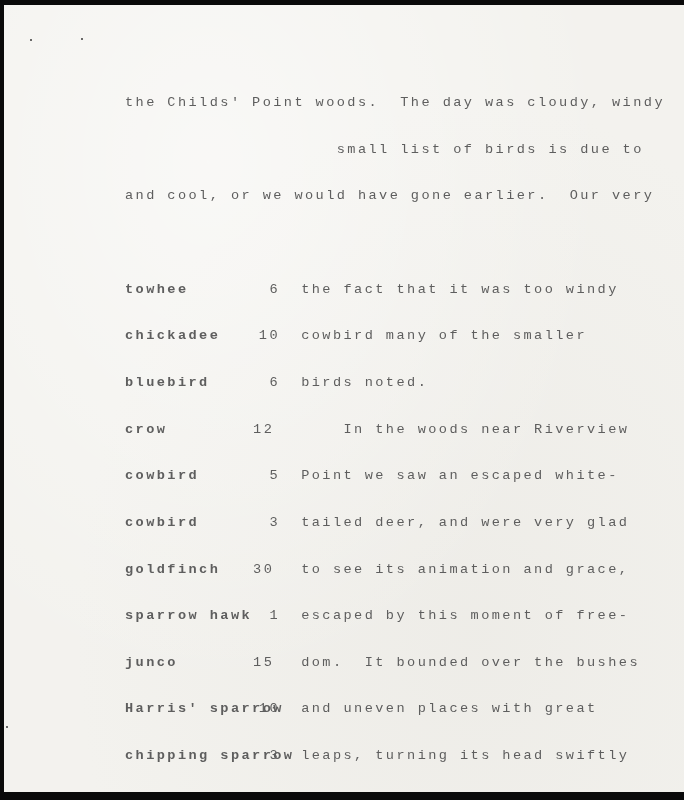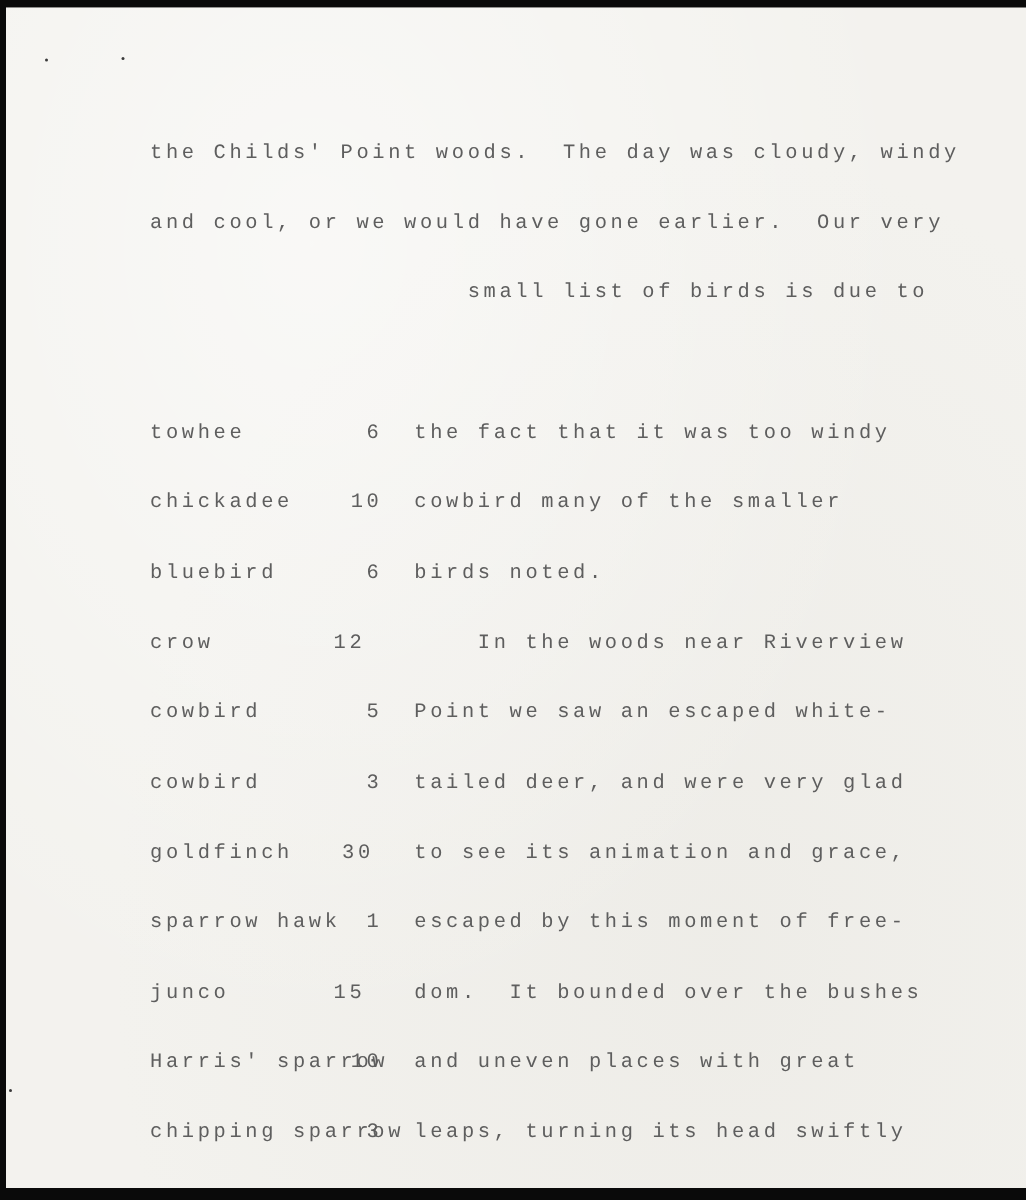--- a/index.html
+++ b/index.html
@@ -20,47 +20,47 @@
   .typescript {
     position: absolute;
     left: 96px; top: 59px;
     font-family: "Liberation Mono", "DejaVu Sans Mono", monospace;
     font-size: 13.6px;
     letter-spacing: 2.43px;
     line-height: 15.55px;
     color: #5e5e5e;
     white-space: pre;
   }
-  .line { display: block; height: 15.55px; }
-  .col-name { display: inline-block; width: 15ch; }
+  .line { display: block; height: 15.55px; margin-left: 25px; }
+  .col-name { display: inline-block; width: 15ch; font-weight: bold; }
   .col-count { display: inline-block; }
 </style>
 </head>
 <body>
 
 <div class="page">
   <span class="speck" style="left:26px; top:34px;"></span>
   <span class="speck" style="left:77px; top:33px;"></span>
   <span class="speck" style="left:2px; top:721px;"></span>
 
   <div class="typescript">
     <span class="line">the Childs' Point woods.  The day was cloudy, windy</span>
+    <span class="line">                    small list of birds is due to</span>
     <span class="line">and cool, or we would have gone earlier.  Our very</span>
-    <span class="line">                    small list of birds is due to</span>
 
     <div>
       <span class="line"><span class="col-name">towhee</span><span class="col-count" style="width:4ch;text-align:right;display:inline-block">6</span>  <span>the fact that it was too windy</span></span>
       <span class="line"><span class="col-name">chickadee</span><span class="col-count" style="width:4ch;text-align:right;display:inline-block">10</span>  <span>cowbird many of the smaller</span></span>
       <span class="line"><span class="col-name">bluebird</span><span class="col-count" style="width:4ch;text-align:right;display:inline-block">6</span>  <span>birds noted.</span></span>
-      <span class="line"><span class="col-name">crow</span><span class="col-count" style="width:4ch;text-align:left;display:inline-block">12</span>  <span>    In the woods near Riverview</span></span>
+      <span class="line"><span class="col-name">crow</span><span class="col-count" style="width:4ch;text-align:center;display:inline-block">12</span>  <span>    In the woods near Riverview</span></span>
       <span class="line"><span class="col-name">cowbird</span><span class="col-count" style="width:4ch;text-align:right;display:inline-block">5</span>  <span>Point we saw an escaped white-</span></span>
       <span class="line"><span class="col-name">cowbird</span><span class="col-count" style="width:4ch;text-align:right;display:inline-block">3</span>  <span>tailed deer, and were very glad</span></span>
       <span class="line"><span class="col-name">goldfinch</span><span class="col-count" style="width:4ch;text-align:center;display:inline-block">30</span>  <span>to see its animation and grace,</span></span>
       <span class="line"><span class="col-name">sparrow hawk</span><span class="col-count" style="width:4ch;text-align:right;display:inline-block">1</span>  <span>escaped by this moment of free-</span></span>
-      <span class="line"><span class="col-name">junco</span><span class="col-count" style="width:4ch;text-align:left;display:inline-block">15</span>  <span>dom.  It bounded over the bushes</span></span>
+      <span class="line"><span class="col-name">junco</span><span class="col-count" style="width:4ch;text-align:center;display:inline-block">15</span>  <span>dom.  It bounded over the bushes</span></span>
       <span class="line"><span class="col-name">Harris' sparrow</span><span class="col-count" style="width:4ch;text-align:right;display:inline-block">10</span>  <span>and uneven places with great</span></span>
       <span class="line"><span class="col-name" style="width:16ch">chipping sparrow</span><span class="col-count" style="width:3ch;text-align:right;display:inline-block">3</span>  <span>leaps, turning its head swiftly</span></span>
       
     </div>
 
     
     
     
     
     

